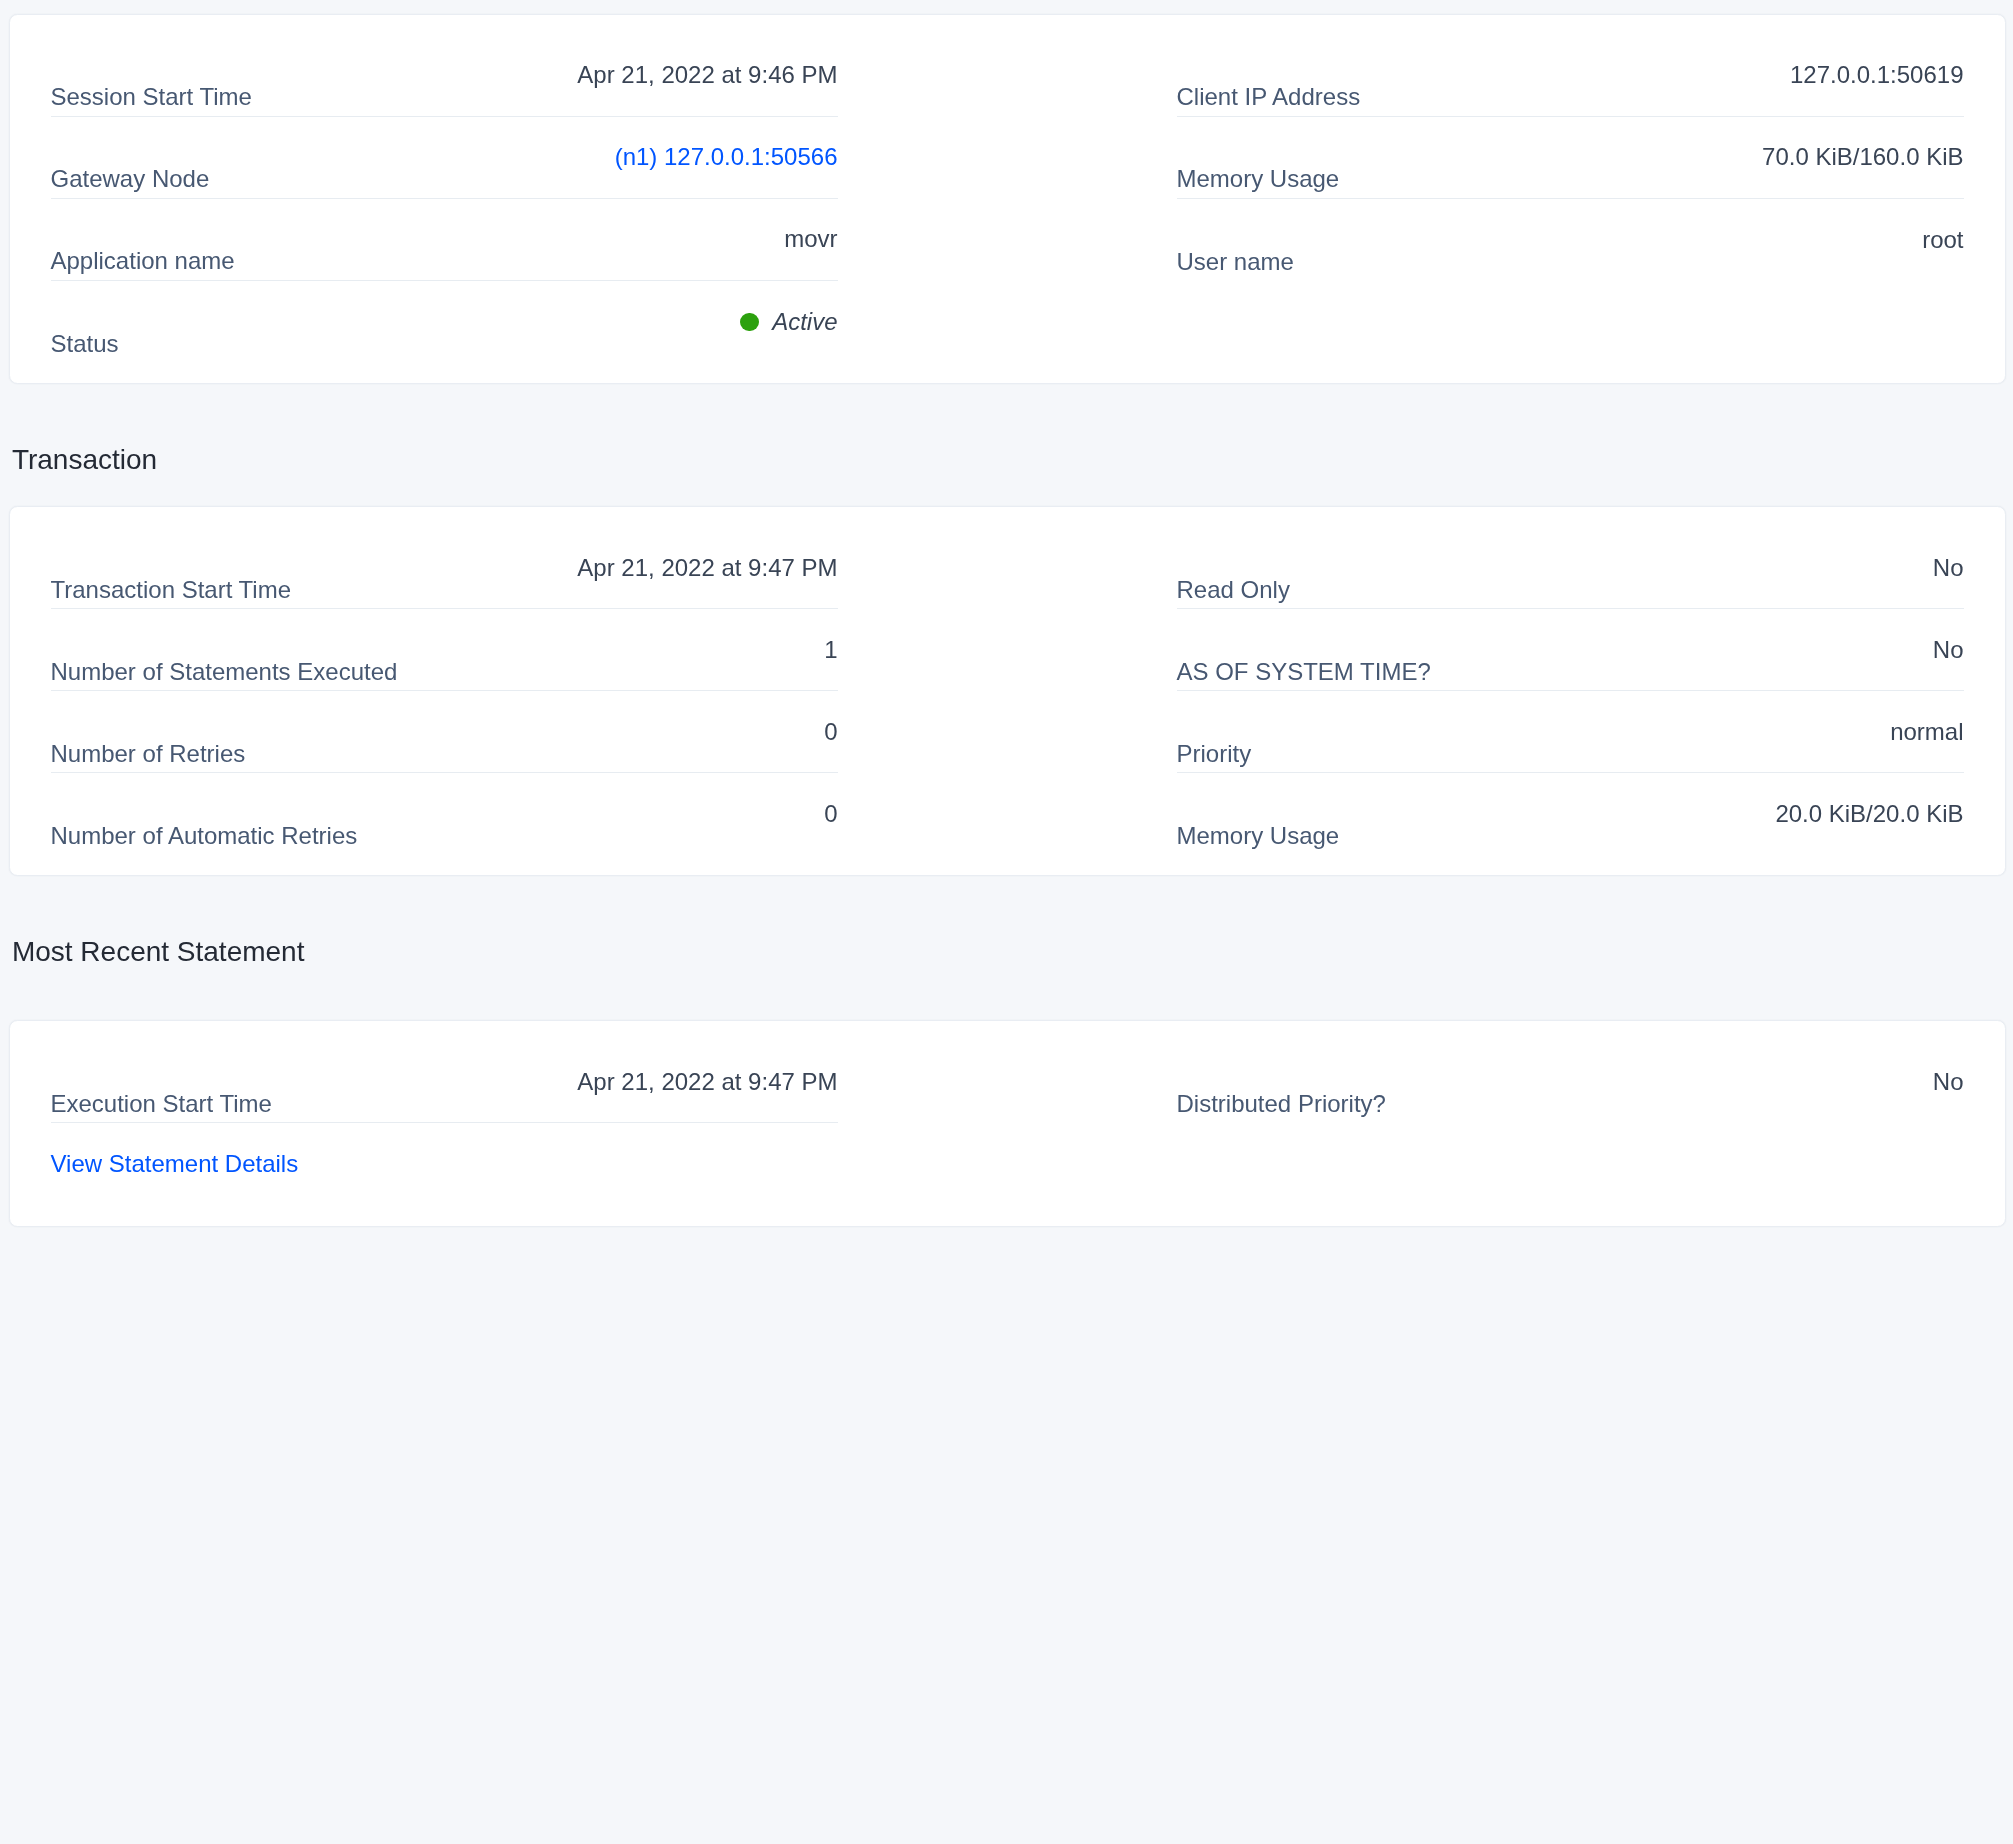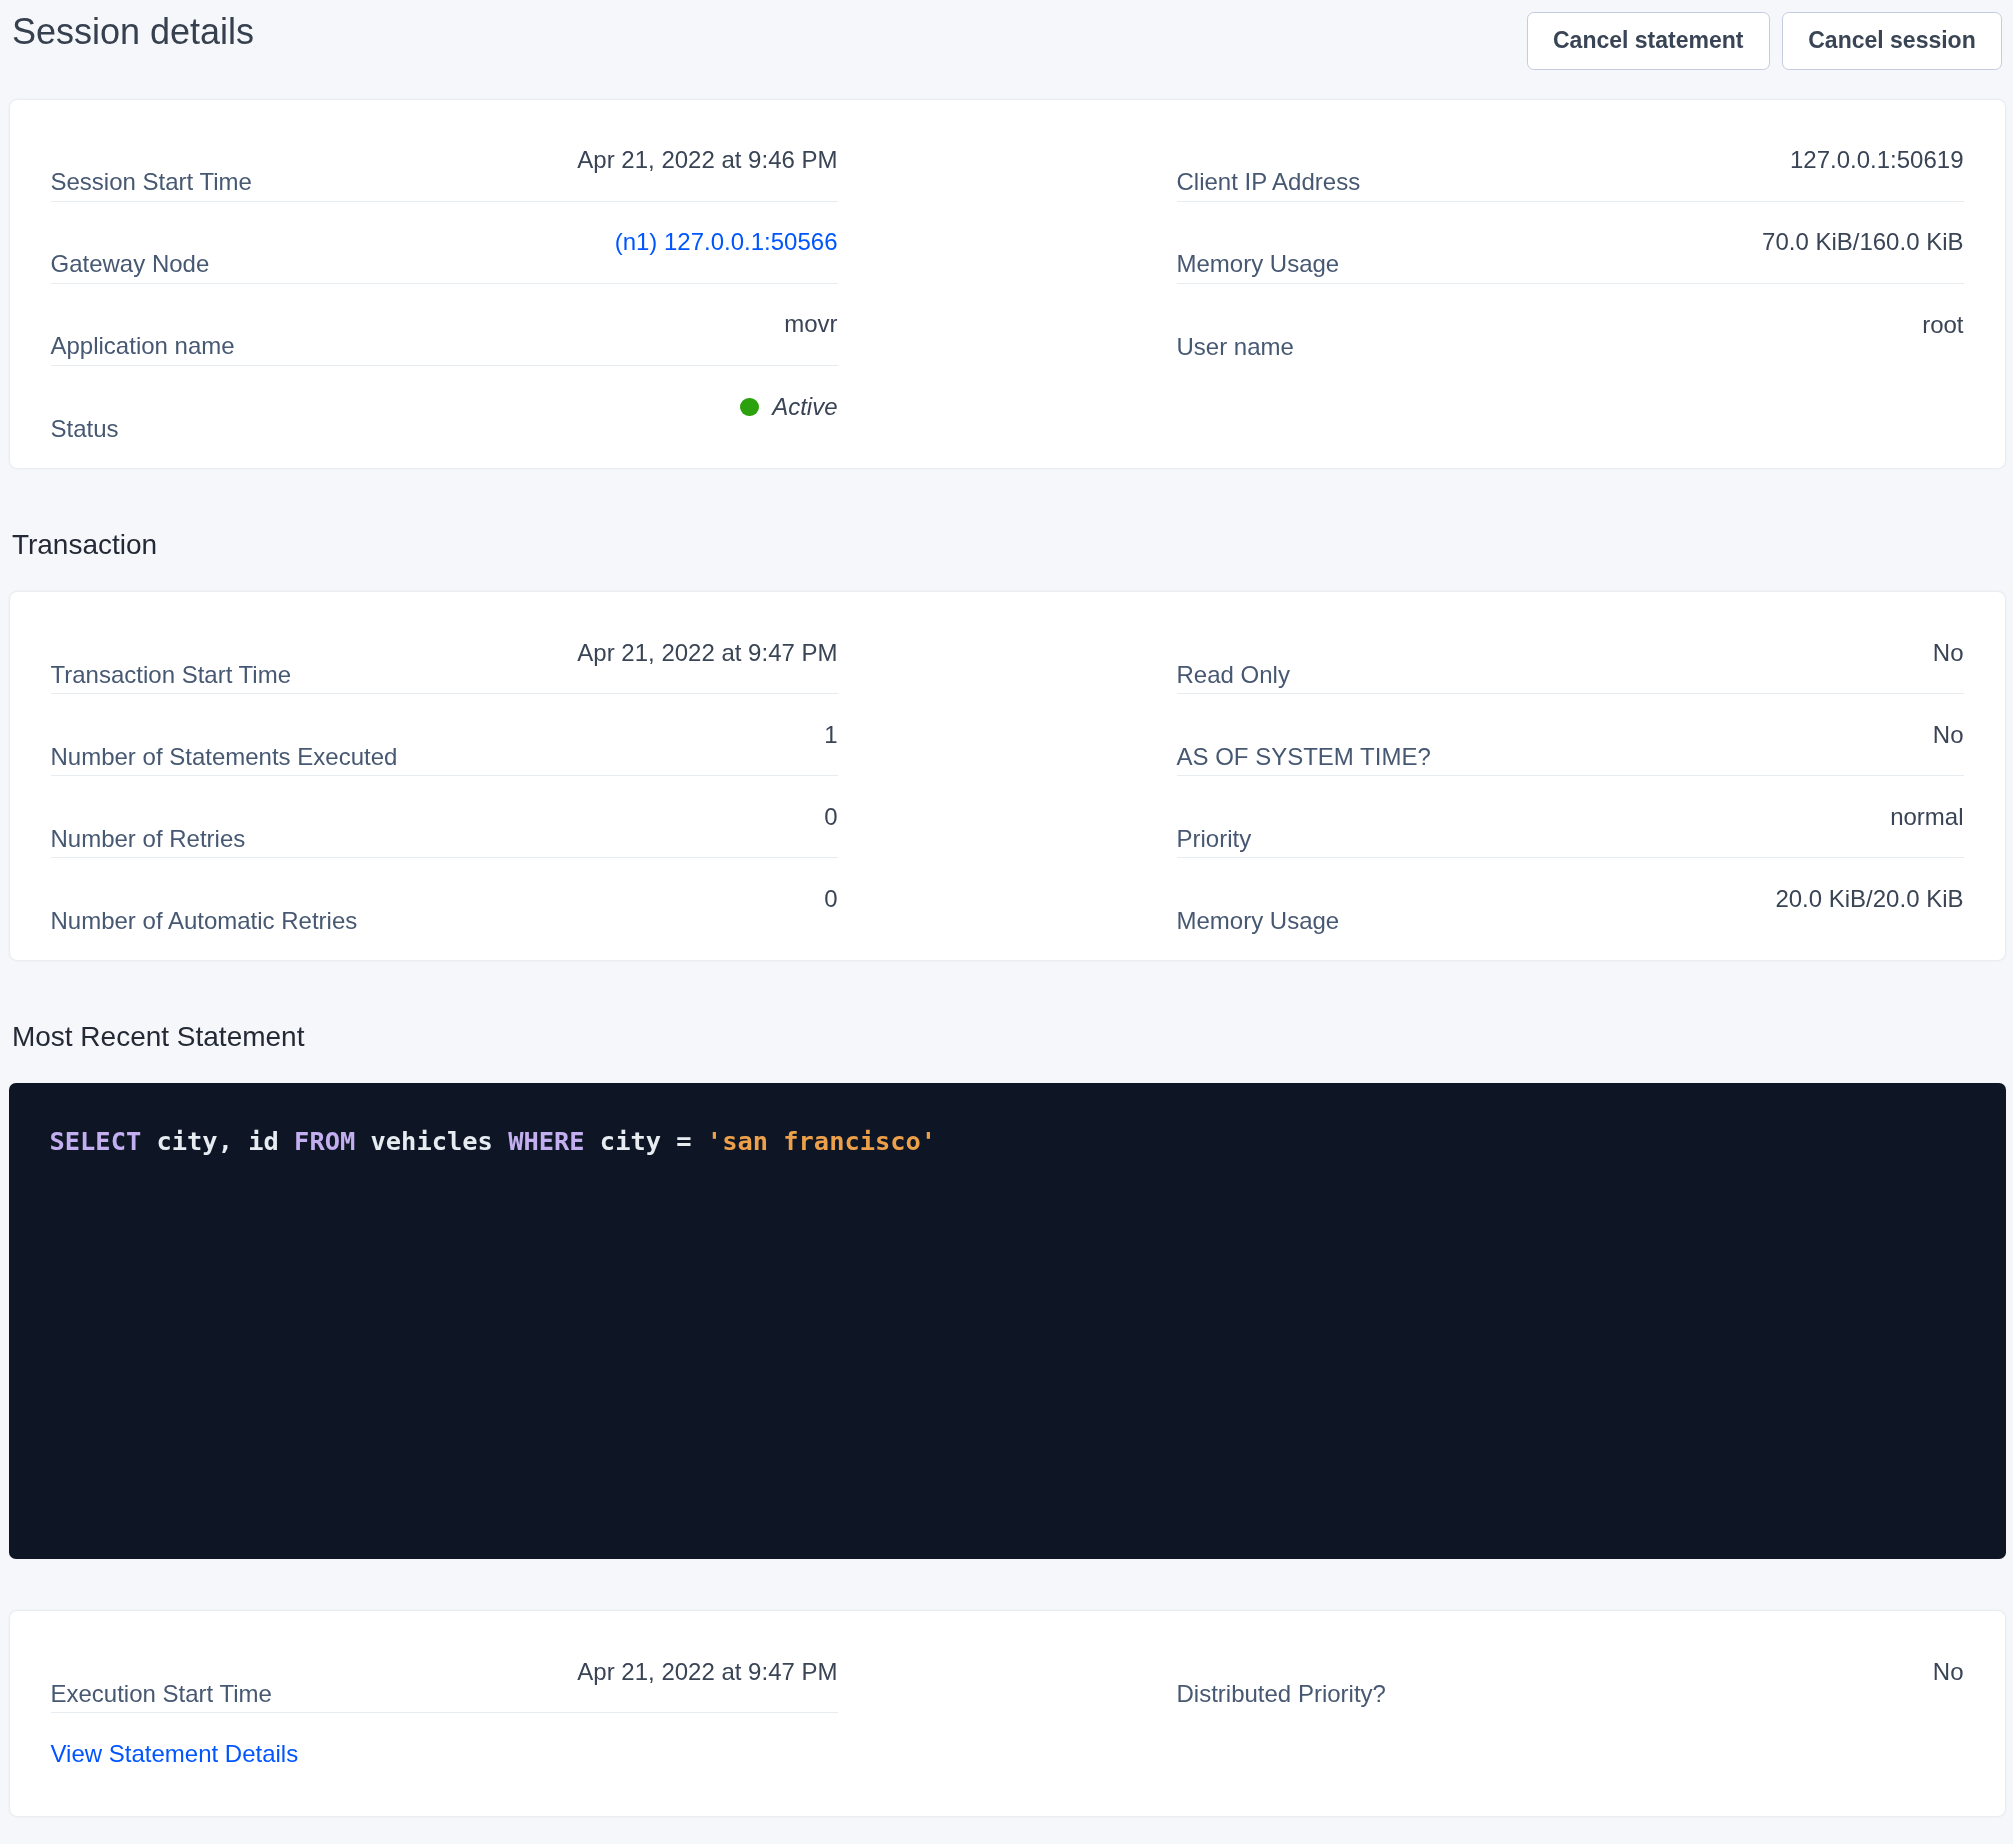--- a/index.html
+++ b/index.html
@@ -122,27 +122,20 @@
   .code-block .str{color:var(--code-string);}
 
   .exec-card{margin-top:51px;}
   .link-row{justify-content:flex-start;}
 </style>
 </head>
 <body>
 
 <div class="container">
 
-  <div class="page-header">
-    <h1 class="page-title">Session details</h1>
-    <div class="header-buttons">
-      <button class="btn">Cancel statement</button>
-      <button class="btn">Cancel session</button>
-    </div>
-  </div>
 
   <div class="card first">
     <div class="col">
       <div class="row">
         <span class="label">Session Start Time</span>
         <span class="value">Apr 21, 2022 at 9:46 PM</span>
       </div>
       <div class="row">
         <span class="label">Gateway Node</span>
         <a href="#" class="value-link">(n1) 127.0.0.1:50566</a>
@@ -211,21 +204,20 @@
       </div>
       <div class="row no-border">
         <span class="label">Memory Usage</span>
         <span class="value">20.0 KiB/20.0 KiB</span>
       </div>
     </div>
   </div>
 
   <h2 class="section-heading">Most Recent Statement</h2>
 
-  <div class="code-block"><span class="kw">SELECT</span><span> city, id </span><span class="kw">FROM</span><span> vehicles </span><span class="kw">WHERE</span><span> city = </span><span class="str">'san francisco'</span></div>
 
   <div class="card exec-card">
     <div class="col">
       <div class="row">
         <span class="label">Execution Start Time</span>
         <span class="value">Apr 21, 2022 at 9:47 PM</span>
       </div>
       <div class="row no-border link-row">
         <a href="#" class="value-link">View Statement Details</a>
       </div>

